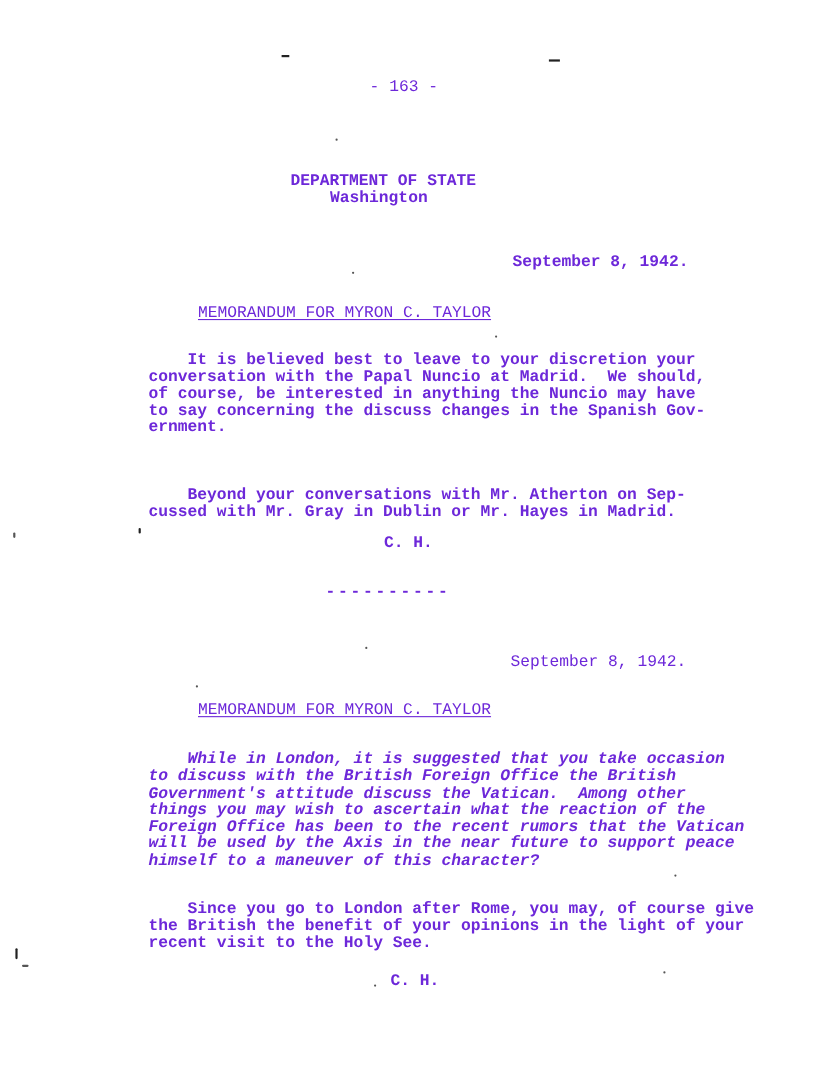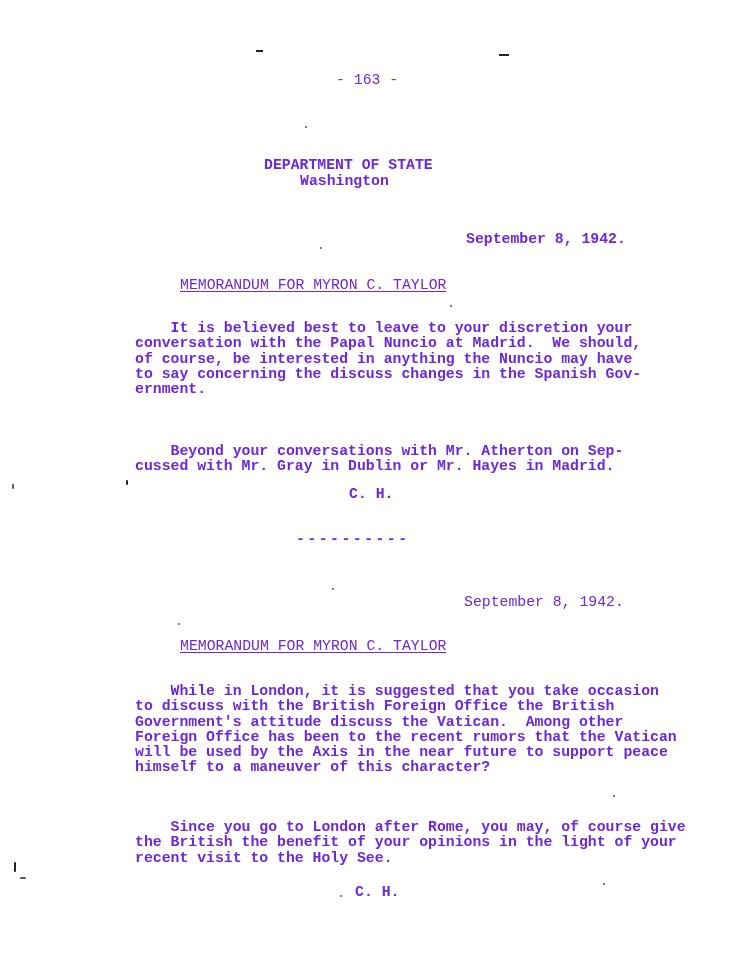--- a/index.html
+++ b/index.html
@@ -73,24 +73,25 @@
     <div class="tw">cussed with Mr. Gray in Dublin or Mr. Hayes in Madrid.</div>
   </div>
 
   <div class="abs tw" style="left:349px;top:487px;">C. H.</div>
 
   <div class="abs tw" style="left:296px;top:532px;letter-spacing:-3.2px;">- - - - - - - - - -</div>
 
   <div class="abs tw" style="left:464px;top:595px;font-weight:normal;">September 8, 1942.</div>
   <div class="abs tw u" style="left:135px;top:639px;font-weight:normal;">MEMORANDUM FOR MYRON C. TAYLOR</div>
 
-  <div class="para" style="top:684px;">
+  <div class="para" style="top:684px;font-style:italic;">
     <div class="tw">    While in London, it is suggested that you take occasion</div>
     <div class="tw">to discuss with the British Foreign Office the British</div>
     <div class="tw">Government's attitude discuss the Vatican.  Among other</div>
+    <div class="tw">things you may wish to ascertain what the reaction of the</div>
     <div class="tw">Foreign Office has been to the recent rumors that the Vatican</div>
     <div class="tw">will be used by the Axis in the near future to support peace</div>
     <div class="tw">himself to a maneuver of this character?</div>
   </div>
 
   <div class="para" style="top:820px;">
     <div class="tw">    Since you go to London after Rome, you may, of course give</div>
     <div class="tw">the British the benefit of your opinions in the light of your</div>
     <div class="tw">recent visit to the Holy See.</div>
   </div>

